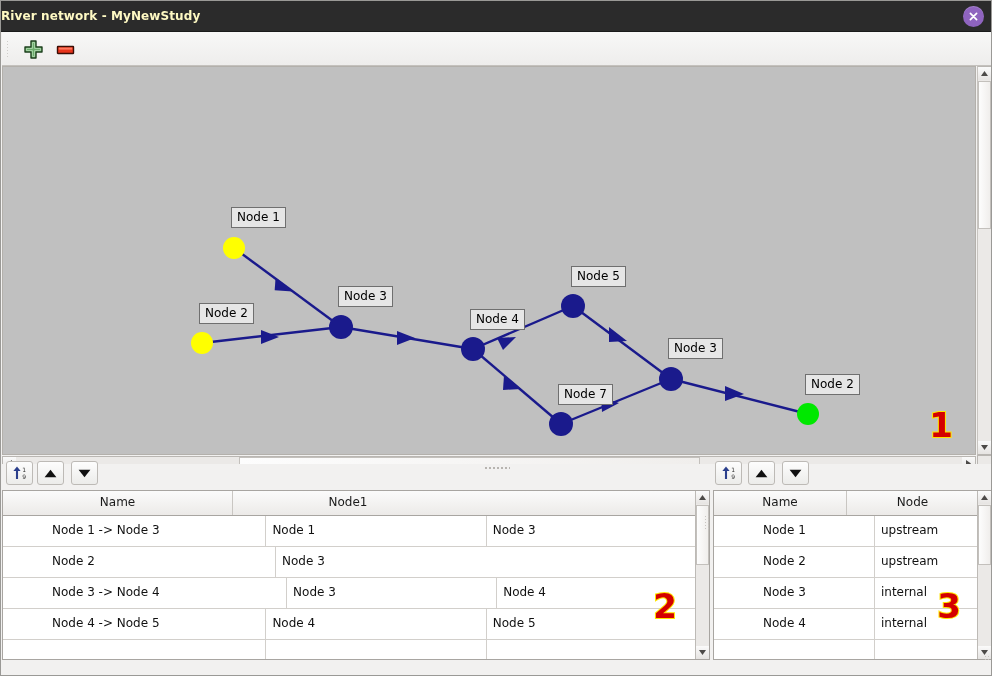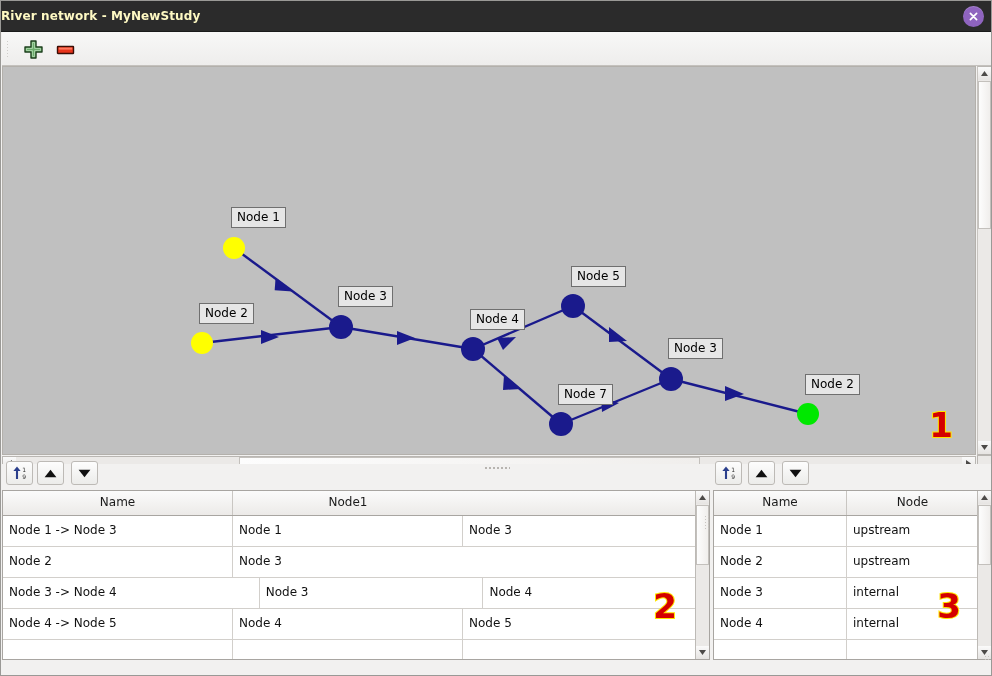--- a/index.html
+++ b/index.html
@@ -225,20 +225,21 @@
     border-right: 1px solid #c9c6c2;
     box-sizing: border-box;
     overflow: hidden;
   }
   .th:last-child { border-right: none; }
 
   .trow {
     display: flex;
     height: 30px;
     border-bottom: 1px solid #d2cfcb;
+    padding-left: 43px;
   }
   .td {
     line-height: 29px;
     padding-left: 6px;
     font-size: 12px;
     color: #111;
     border-right: 1px solid #d2cfcb;
     box-sizing: border-box;
     overflow: hidden;
     white-space: nowrap;

